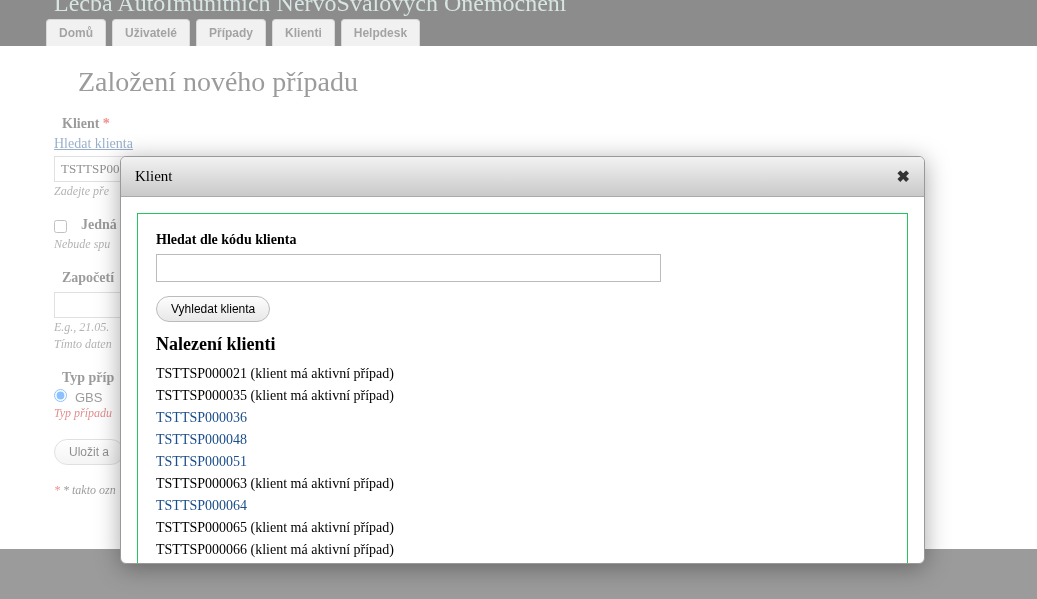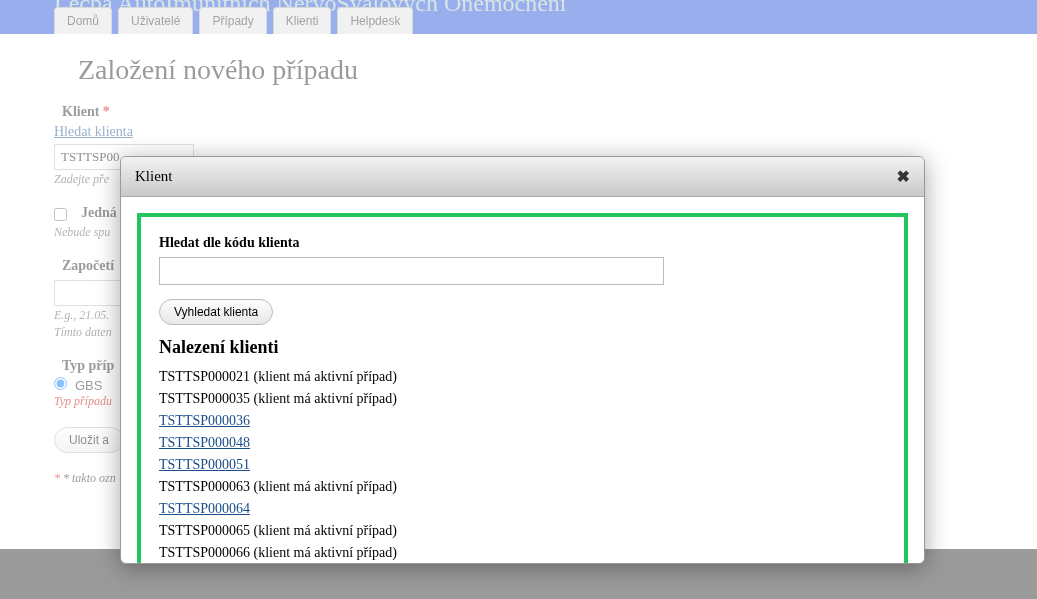--- a/index.html
+++ b/index.html
@@ -5,39 +5,40 @@
   * { box-sizing: border-box; margin: 0; padding: 0; }
   body {
     font-family: Georgia, 'Times New Roman', serif;
     background: #fff;
     position: relative;
     width: 1037px;
     height: 599px;
     overflow: hidden;
   }
   .header-bar {
-    background: #1d4ed8;
-    height: 34px;
+    background: #000000;
+    height: 46px;
     padding-left: 42px;
     position: relative;
   }
   .site-title {
     color: #a8c7c0;
     font-size: 24px;
     position: absolute;
     top: -10px;
     left: 54px;
     font-weight: normal;
   }
   .tabs {
     position: absolute;
     bottom: 0;
-    left: 54px;
+    left: 46px;
     display: flex;
     gap: 6px;
+    font-weight: bold;
   }
   .tab {
     background: #e0e0e0;
     border: 1px solid #aaa;
     border-bottom: none;
     border-radius: 4px 4px 0 0;
     padding: 6px 12px;
     font-family: Arial, sans-serif;
     font-size: 12px;
     color: #333;
@@ -131,34 +132,34 @@
     font-size: 16px;
     color: #333;
     font-family: Arial, sans-serif;
   }
   .dialog-body {
     flex: 1;
     overflow-y: scroll;
     padding: 16px;
   }
   .dialog-inner {
-    border: 4px solid #22c55e;
+    border: 1px solid #22c55e;
     padding: 18px;
   }
   .dlg-label { font-weight: bold; font-size: 14px; margin-bottom: 6px; }
   .dlg-input {
     width: 505px;
     padding: 5px;
     border: 1px solid #bbb;
     font-family: inherit;
     margin-bottom: 14px;
   }
   .dlg-section-label { font-weight: bold; font-size: 18px; margin-top: 12px; margin-bottom: 8px; }
   .client-row { font-size: 14px; line-height: 22px; }
-  .client-link { color: #1a4e8a; text-decoration: underline; cursor: pointer; }
+  .client-link { color: #1a4e8a; cursor: pointer; }
 
   
   .dialog-body::-webkit-scrollbar { width: 17px; background: #eee; }
   .dialog-body::-webkit-scrollbar-thumb { background: #b8c7e8; border: 1px solid #8aa; }
   .dialog-body::-webkit-scrollbar-button { background: #ddd; height: 17px; }
 </style>
 </head>
 <body>
 
 <div class="header-bar">

